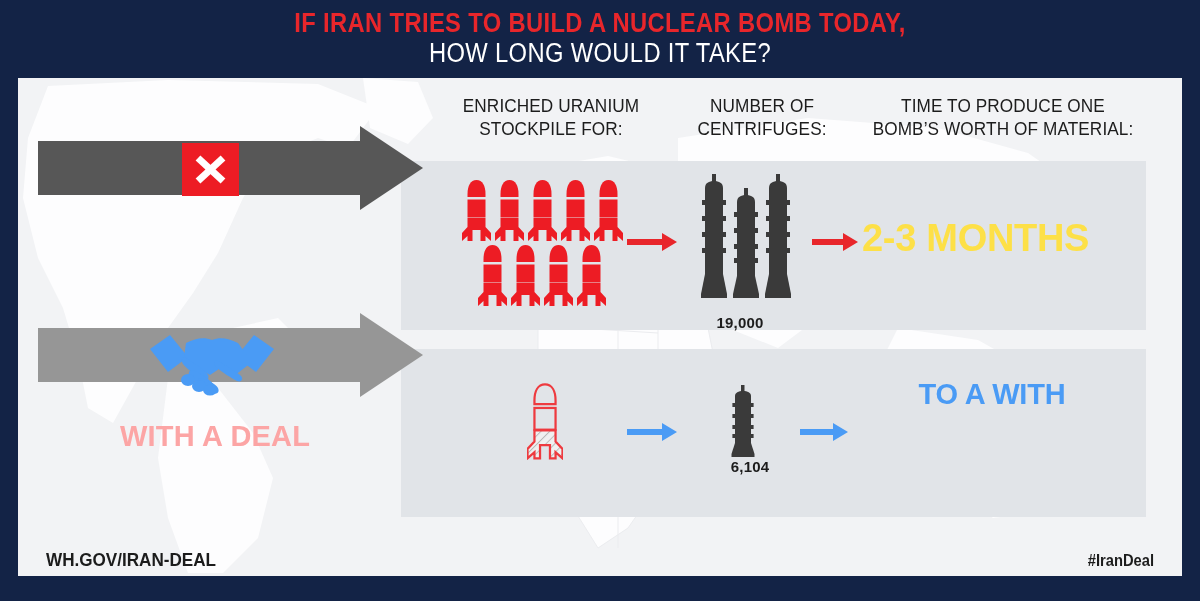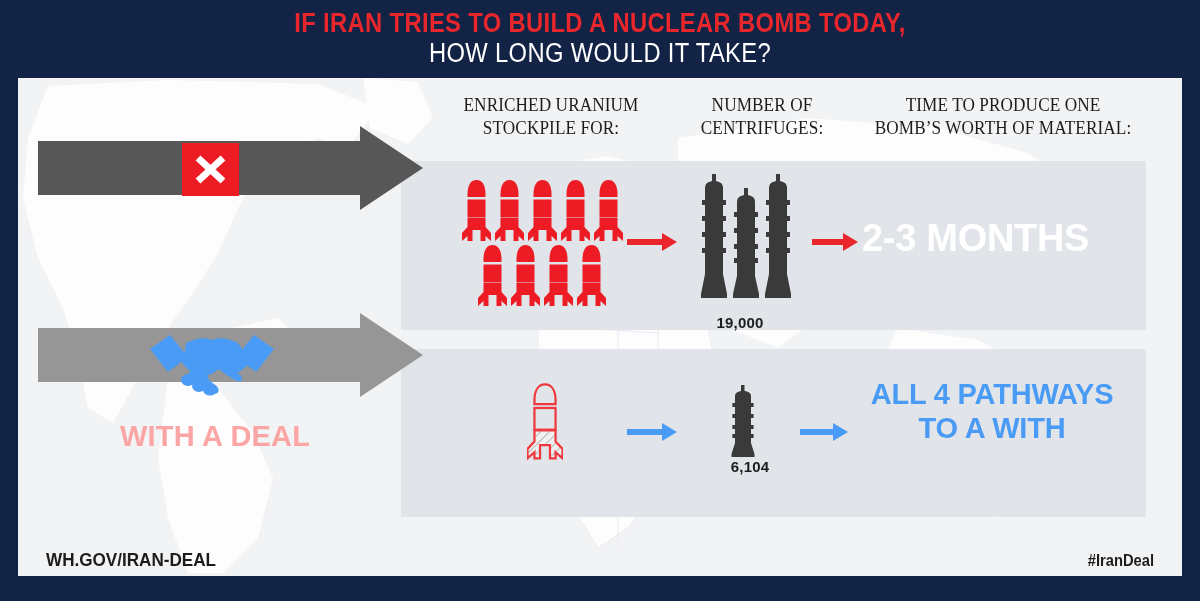--- a/index.html
+++ b/index.html
@@ -27,21 +27,21 @@
     letter-spacing:0.4px; transform:scaleX(0.88); transform-origin:center;
   }
   .headline .l2 {
     display:block; color:#ffffff; font-size:27px; font-weight:normal;
     letter-spacing:0.4px; transform:scaleX(0.88); transform-origin:center;
   }
 
   
   #panel {
     position:absolute; left:18px; top:78px; width:1164px; height:498px;
-    background:#f2f3f5; overflow:hidden;font-family:Liberation Serif, serif;
+    background:#f2f3f5; overflow:hidden;
   }
   
   #mapwm { position:absolute; inset:0; opacity:1; }
   #mapwm svg { width:100%; height:100%; display:block; }
 
   
   .colhead {
     position:absolute; color:#1c1c1c; font-size:18.5px; line-height:1.26;
     text-align:center; letter-spacing:0.1px; transform:scaleX(0.93);
     z-index:6;
@@ -105,21 +105,21 @@
   .inarrow { position:absolute; z-index:5; }
   .inarrow svg { display:block; }
   #ia-r1a { left:627px; top:233px; }
   #ia-r1b { left:812px; top:233px; }
   #ia-r2a { left:627px; top:423px; }
   #ia-r2b { left:800px; top:423px; }
 
   
   #result-1 {
     position:absolute; left:862px; top:217px; z-index:6;
-    color:#ffffff; font-weight:bold; font-size:38px; white-space:nowrap;
+    color:#fde047; font-weight:bold; font-size:38px; white-space:nowrap;
     letter-spacing:-0.3px;
   }
   #result-2 {
     position:absolute; left:836px; top:378px; width:312px; z-index:6;
     color:#4a9bf5; font-weight:bold; font-size:29px; line-height:1.17;
     text-align:center; letter-spacing:-0.2px;
   }
   #result-2 span { display:block; }
 
   
@@ -433,20 +433,19 @@
   </div>
   <div class="centrinum" id="num-2">6,104</div>
 
   <div class="inarrow" id="ia-r2b">
     <svg width="48" height="18" viewBox="0 0 48 18" aria-hidden="true">
       <path d="M0 6 L33 6 L33 0 L48 9 L33 18 L33 12 L0 12 Z" fill="#4a9bf5"></path>
     </svg>
   </div>
 
   <div id="result-2">
-    <span>ALL 4 PATHWAYS</span>
     <span>TO A WITH</span>
   </div>
 
   <div class="footer" id="foot-url">WH.GOV/IRAN-DEAL</div>
   <div class="footer" id="foot-tag">#IranDeal</div>
 
 </div>
 
 </body></html>

